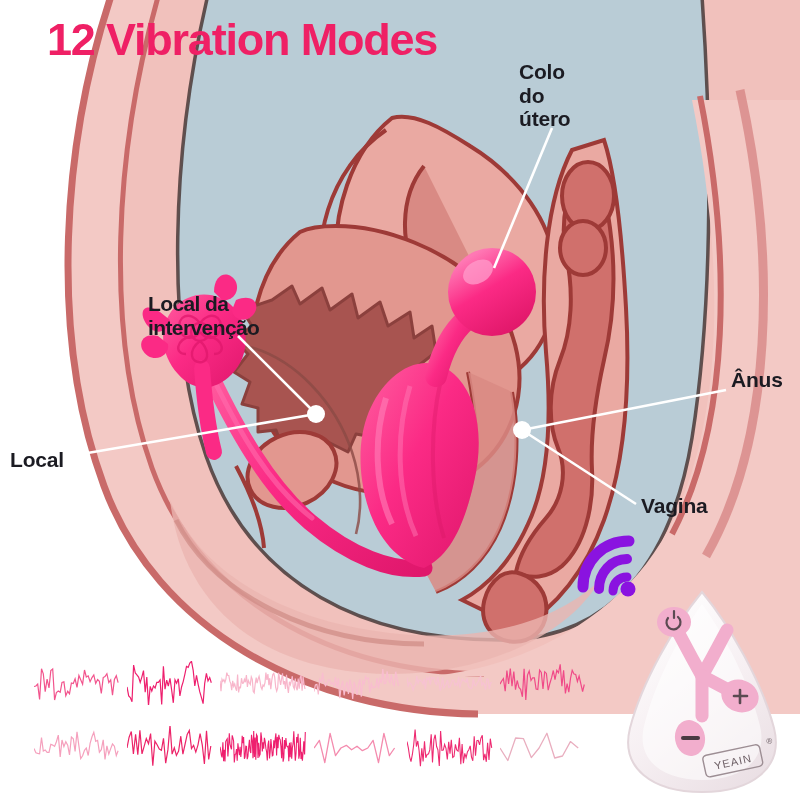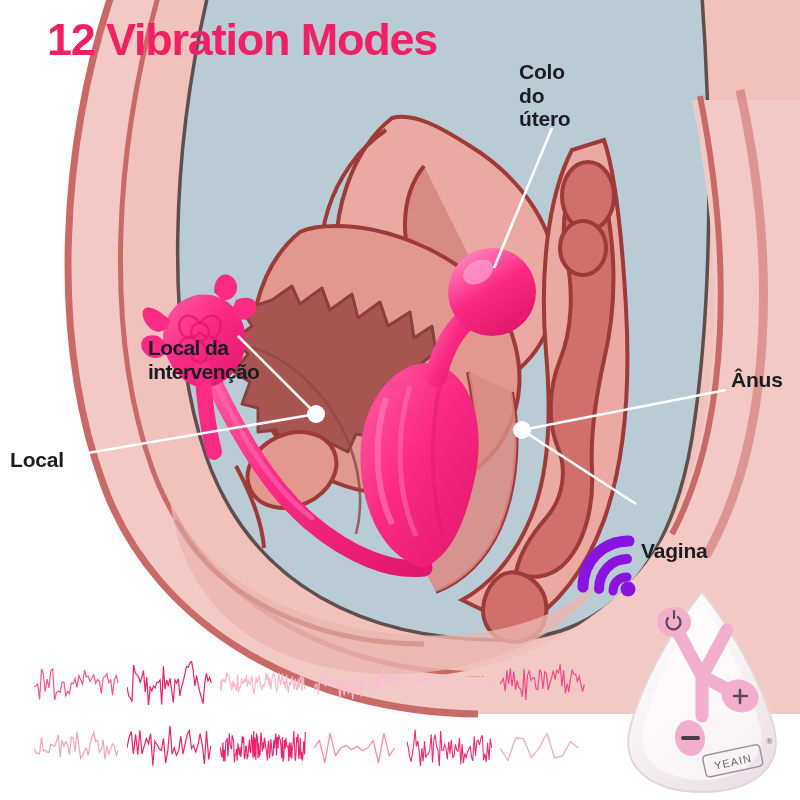--- a/index.html
+++ b/index.html
@@ -204,25 +204,25 @@
     <circle cx="316" cy="414" r="9" fill="#ffffff"></circle>
     <circle cx="522" cy="430" r="9" fill="#ffffff"></circle>
   </svg>
 
   <div id="title">12 Vibration Modes</div>
 
   <div id="labels-layer">
       <div class="lbl" style="left: 519px; top: 60px;">Colo
 do
 útero</div>
-      <div class="lbl bold" style="left: 148px; top: 292px; margin-top: 44px;">Local da
+      <div class="lbl bold" style="left: 148px; top: 292px;">Local da
 intervenção</div>
       <div class="lbl" style="left: 10px; top: 448px;">Local</div>
       <div class="lbl" style="left: 731px; top: 368px;">Ânus</div>
-      <div class="lbl" style="left: 641px; top: 494px; margin-top: 45px;">Vagina</div>
+      <div class="lbl" style="left: 641px; top: 494px;">Vagina</div>
     </div>
 
   <svg id="wifi" viewBox="0 0 88 74">
     <g fill="none" stroke="#8a13e0" stroke-width="11" stroke-linecap="round">
       <path d="M14,60 C14,34 34,14 60,14"></path>
       <path d="M30,62 C30,46 42,32 58,32" stroke-width="10"></path>
       <path d="M44,64 C44,56 50,50 58,50" stroke-width="9"></path>
     </g>
     <circle cx="59" cy="62" r="7.5" fill="#8a13e0"></circle>
   </svg>

